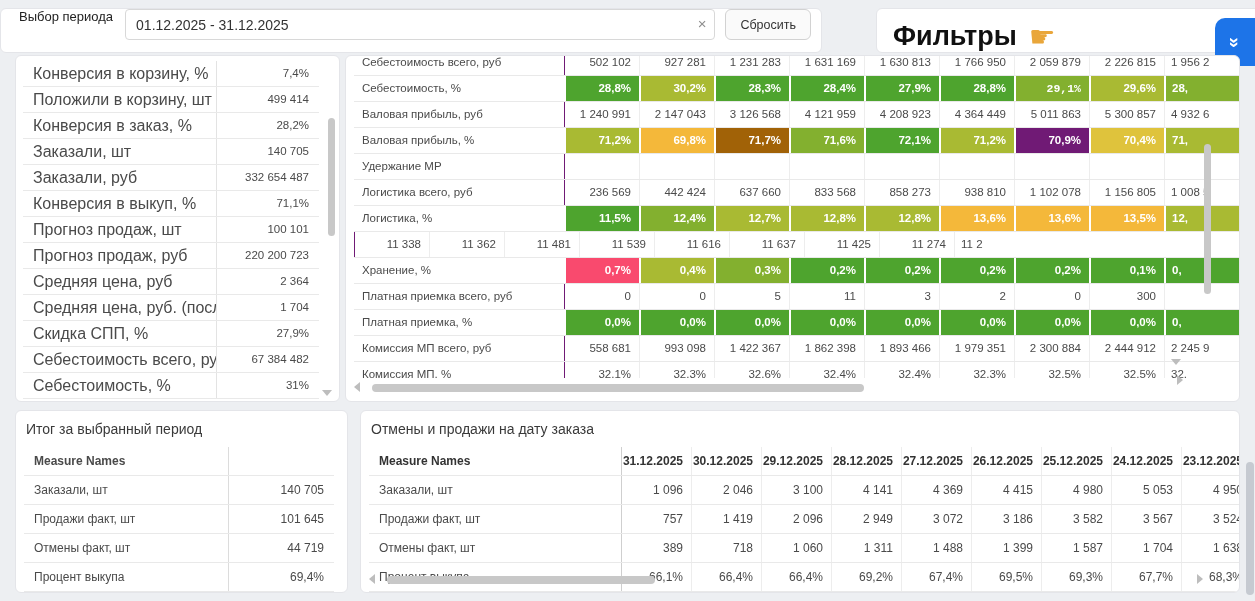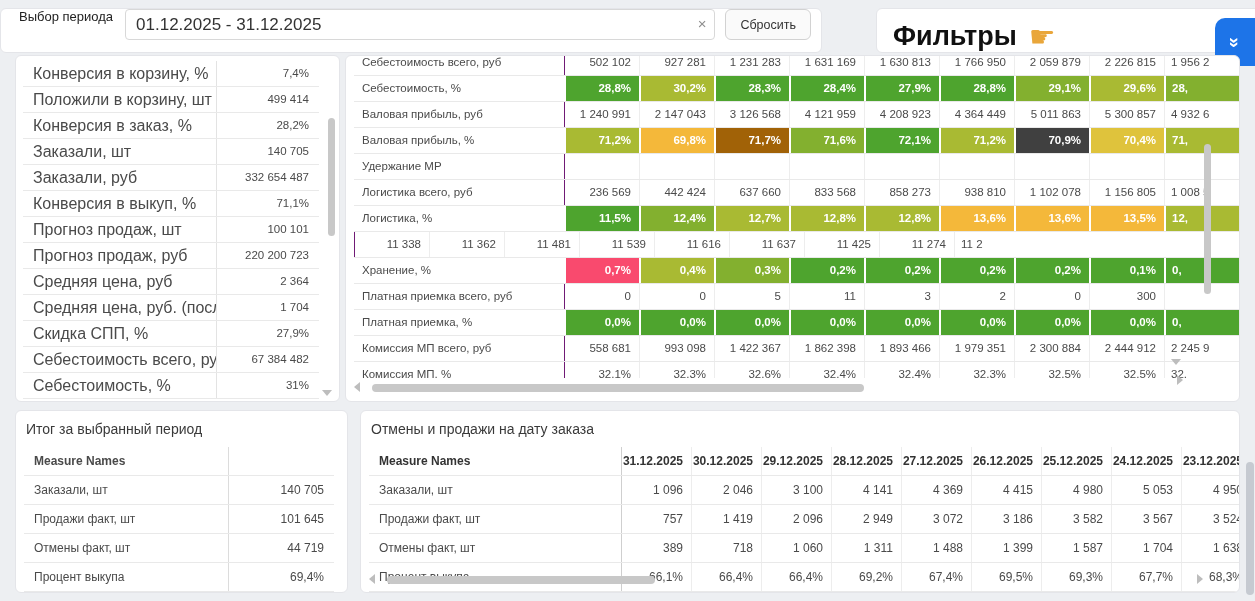--- a/index.html
+++ b/index.html
@@ -7,21 +7,21 @@
     width:1255px;height:601px;position:relative;overflow:hidden;
     background:#edeff2;font-family:"Liberation Sans",sans-serif;color:#444;
   }
   .card{position:absolute;background:#fff;border:1px solid #e4e5e9;border-radius:6px;box-sizing:border-box}
 
   
   #period-card{left:0;top:8px;width:822px;height:45px;display:flex;padding:0 10px}
   #period-label{font-size:13px;color:#222;margin:0 12px 0 8px;white-space:nowrap}
   #period-input-wrap{flex:1;position:relative}
   #period-input{width:100%;height:31px;box-sizing:border-box;border:1px solid #d8d8d8;border-radius:4px;
-    padding:0 30px 0 10px;font-size:17px;color:#333;font-family:"Liberation Sans",sans-serif;outline:none}
+    padding:0 30px 0 10px;font-size:14px;color:#333;font-family:"Liberation Sans",sans-serif;outline:none}
   #clear-x{position:absolute;right:9px;top:6px;color:#8e8e8e;font-size:15px;cursor:pointer;line-height:18px}
   #reset-btn{margin-left:10px;height:31px;padding:0 14px;background:#fafafa;border:1px solid #d2d2d2;
     border-radius:6px;font-size:12.5px;color:#333;font-family:"Liberation Sans",sans-serif;cursor:pointer;white-space:nowrap}
   #filters-card{left:876px;top:8px;width:388px;height:45px;display:flex;align-items:flex-end;padding-left:16px}
   #filters-title{font-size:27px;font-weight:bold;color:#101010}
   #finger{font-size:30px;color:#e9a63a;margin-left:12px;line-height:30px}
   #expand-btn{position:absolute;right:0;top:18px;width:40px;height:48px;background:#1d74e8;
     border-radius:10px 0 0 10px;display:flex;align-items:center;justify-content:center;cursor:pointer;border:none}
   #expand-btn .chev{color:#fff;font-size:19px;font-weight:bold;display:inline-block;transform:rotate(90deg);line-height:1}
 
@@ -169,21 +169,21 @@
         <div class="m-cell last">1 956 2</div>
       </div>
       <div class="m-row">
         <div class="m-label">Себестоимость, %</div>
         <div class="m-cell first colored" style="background: rgb(78, 164, 46);">28,8%</div>
         <div class="m-cell colored" style="background: rgb(169, 186, 51);">30,2%</div>
         <div class="m-cell colored" style="background: rgb(78, 164, 46);">28,3%</div>
         <div class="m-cell colored" style="background: rgb(78, 164, 46);">28,4%</div>
         <div class="m-cell colored" style="background: rgb(78, 164, 46);">27,9%</div>
         <div class="m-cell colored" style="background: rgb(78, 164, 46);">28,8%</div>
-        <div class="m-cell colored" style="background: rgb(131, 176, 47);">29,1%</div>
+        <div class="m-cell colored" style="background: rgb(131, 176, 47); font-family: Liberation Mono, monospace;">29,1%</div>
         <div class="m-cell colored" style="background: rgb(169, 186, 51);">29,6%</div>
         <div class="m-cell last colored" style="background: rgb(131, 176, 47);">28,</div>
       </div>
       <div class="m-row">
         <div class="m-label">Валовая прибыль, руб</div>
         <div class="m-cell first">1 240 991</div>
         <div class="m-cell">2 147 043</div>
         <div class="m-cell">3 126 568</div>
         <div class="m-cell">4 121 959</div>
         <div class="m-cell">4 208 923</div>
@@ -193,21 +193,21 @@
         <div class="m-cell last">4 932 6</div>
       </div>
       <div class="m-row">
         <div class="m-label">Валовая прибыль, %</div>
         <div class="m-cell first colored" style="background: rgb(169, 186, 51);">71,2%</div>
         <div class="m-cell colored" style="background: rgb(244, 184, 58);">69,8%</div>
         <div class="m-cell colored" style="background: #a16207;">71,7%</div>
         <div class="m-cell colored" style="background: rgb(131, 176, 47);">71,6%</div>
         <div class="m-cell colored" style="background: rgb(78, 164, 46);">72,1%</div>
         <div class="m-cell colored" style="background: rgb(169, 186, 51);">71,2%</div>
-        <div class="m-cell colored" style="background: #404040;">70,9%</div>
+        <div class="m-cell colored" style="background: #701a75;">70,9%</div>
         <div class="m-cell colored" style="background: rgb(223, 195, 60);">70,4%</div>
         <div class="m-cell last colored" style="background: rgb(169, 186, 51);">71,</div>
       </div>
       <div class="m-row">
         <div class="m-label">Удержание МР</div>
         <div class="m-cell first"></div>
         <div class="m-cell"></div>
         <div class="m-cell"></div>
         <div class="m-cell"></div>
         <div class="m-cell"></div>

